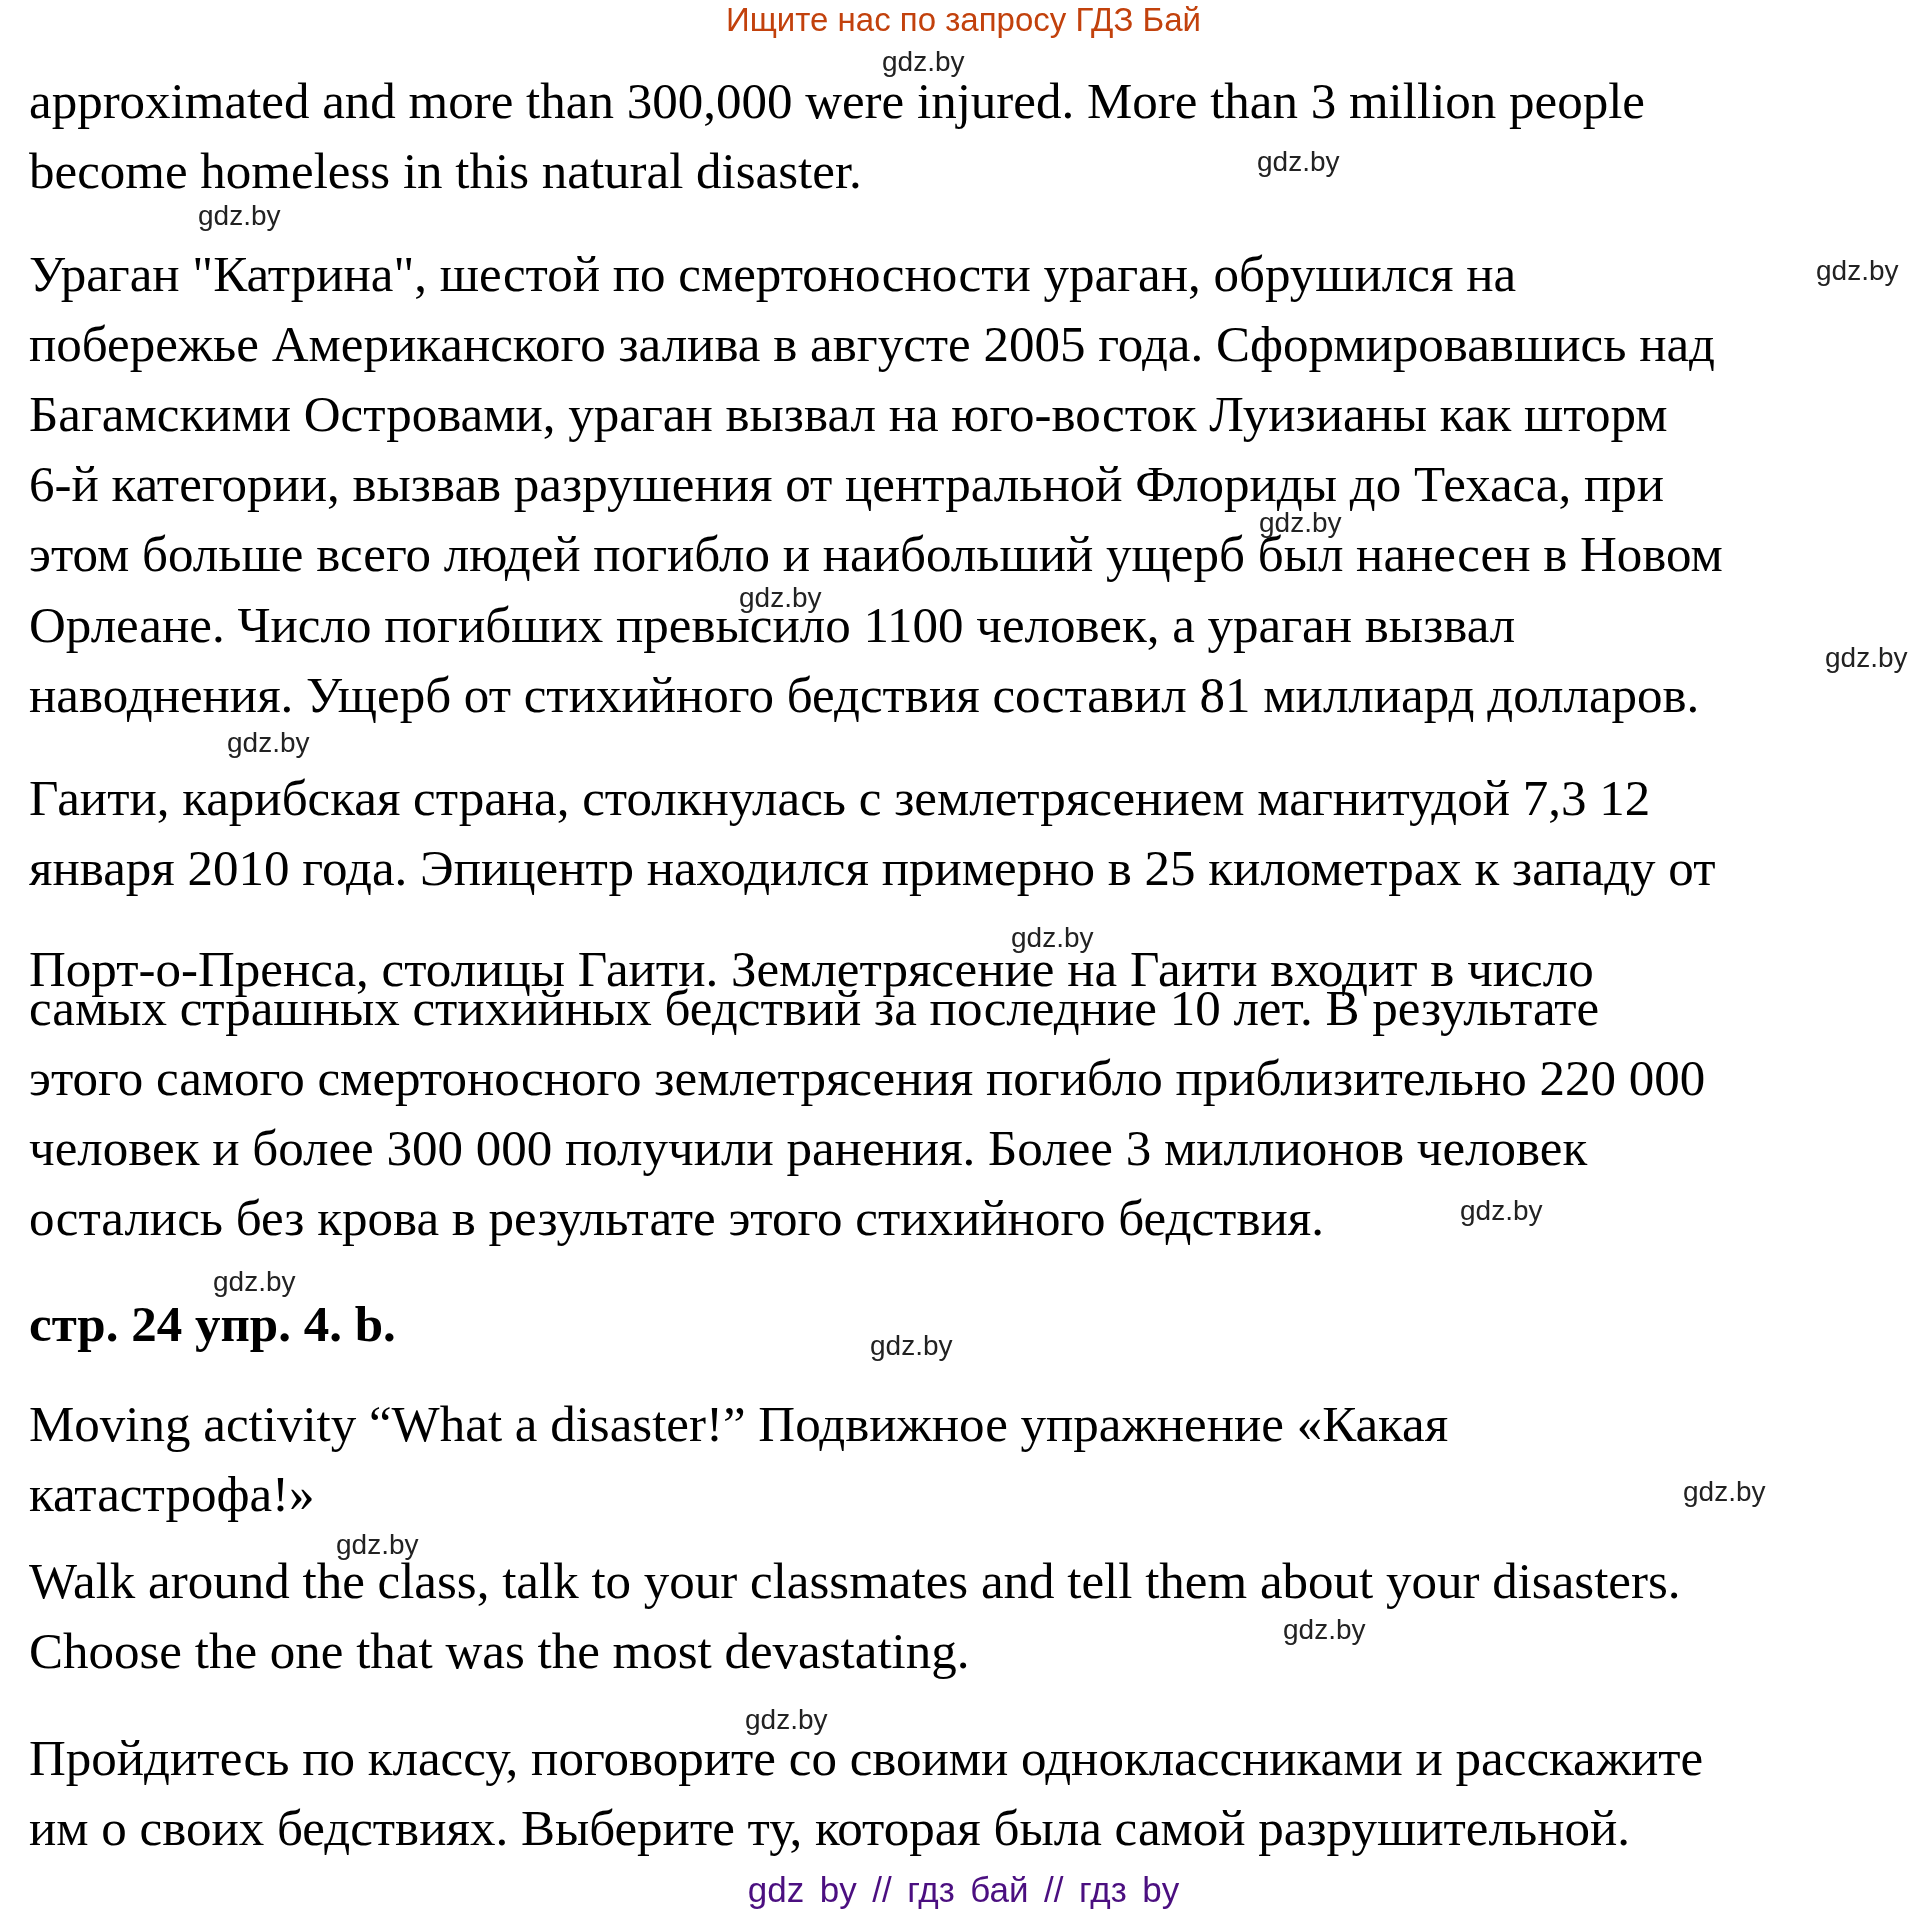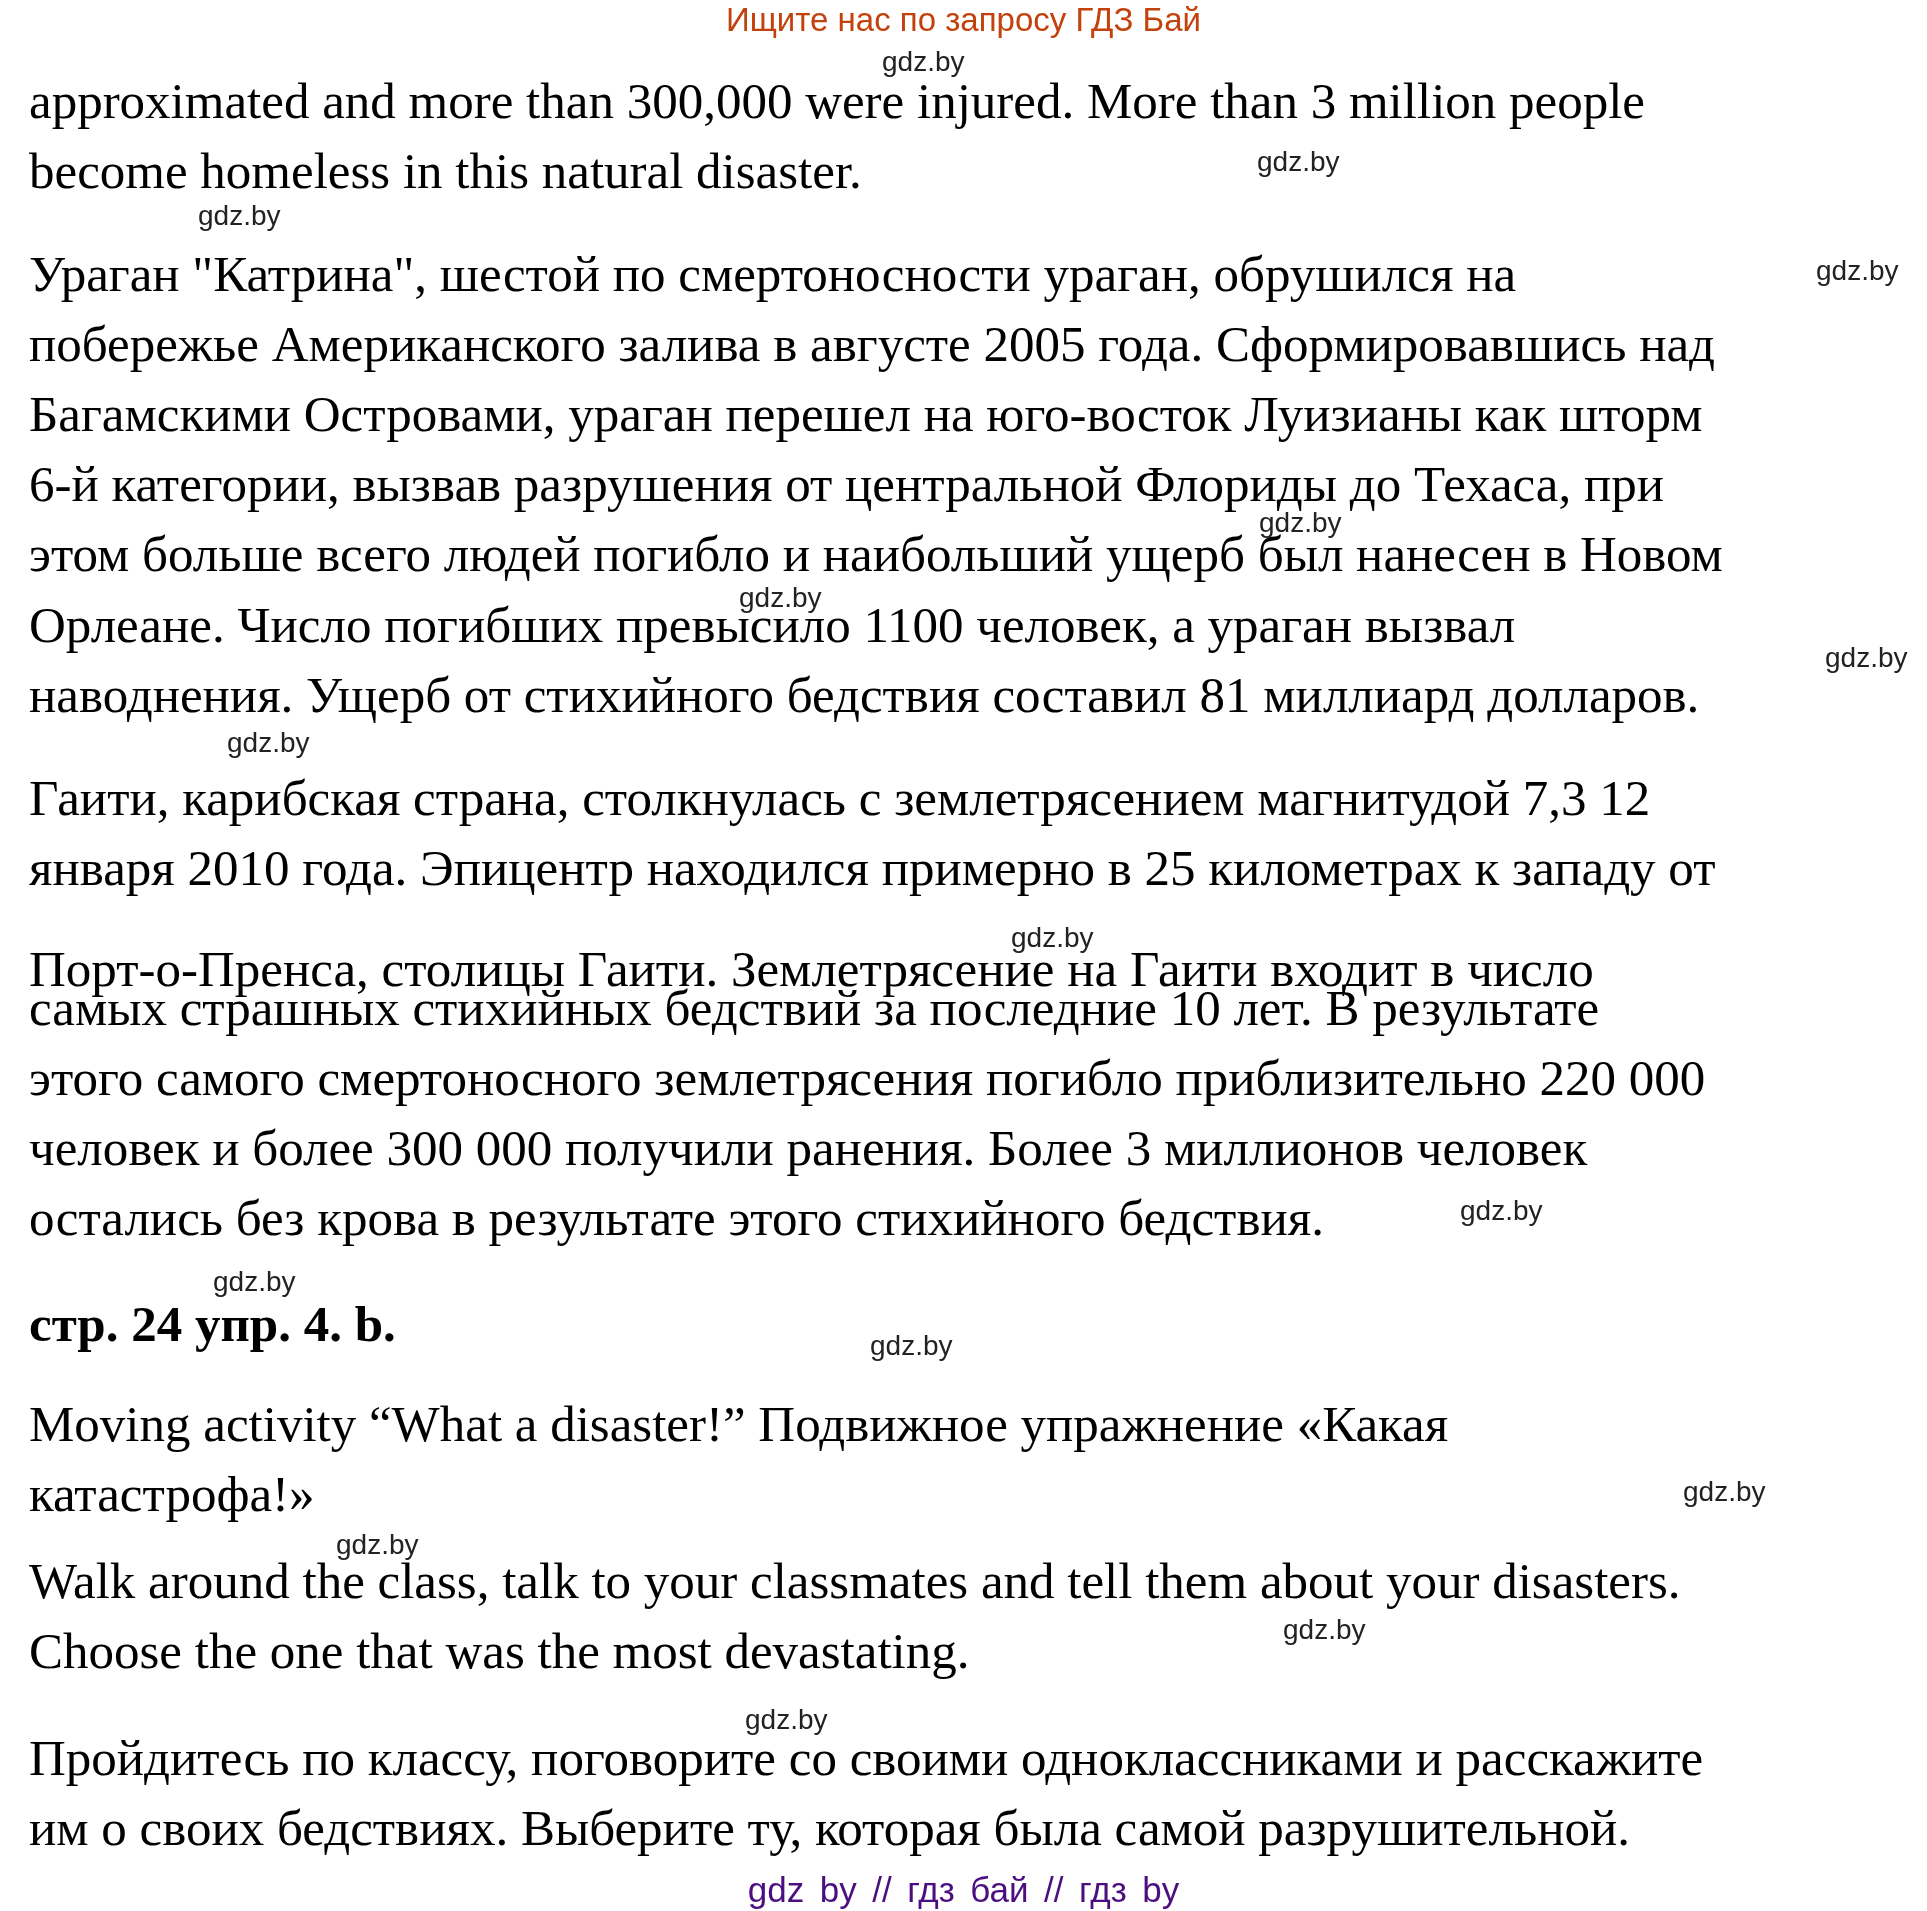--- a/index.html
+++ b/index.html
@@ -33,21 +33,21 @@
 </head>
 <body>
 
 <div class="header" style="top:1.9px;">Ищите нас по запросу ГДЗ Бай</div>
 
 <div class="line" style="top:72px;">approximated and more than 300,000 were injured. More than 3 million people</div>
 <div class="line" style="top:142px;">become homeless in this natural disaster.</div>
 
 <div class="line" style="top:245px;">Ураган "Катрина", шестой по смертоносности ураган, обрушился на</div>
 <div class="line" style="top:315px;">побережье Американского залива в августе 2005 года. Сформировавшись над</div>
-<div class="line" style="top:385px;">Багамскими Островами, ураган перешел на юго-восток Луизианы как шторм</div>
+<div class="line" style="top:385px;">Багамскими Островами, ураган вызвал на юго-восток Луизианы как шторм</div>
 <div class="line" style="top:455px;">6-й категории, вызвав разрушения от центральной Флориды до Техаса, при</div>
 <div class="line" style="top:525px;">этом больше всего людей погибло и наибольший ущерб был нанесен в Новом</div>
 <div class="line" style="top:596px;">Орлеане. Число погибших превысило 1100 человек, а ураган вызвал</div>
 <div class="line" style="top:666px;">наводнения. Ущерб от стихийного бедствия составил 81 миллиард долларов.</div>
 
 <div class="line" style="top:769px;">Гаити, карибская страна, столкнулась с землетрясением магнитудой 7,3 12</div>
 <div class="line" style="top:839px;">января 2010 года. Эпицентр находился примерно в 25 километрах к западу от</div>
 <div class="line" style="top:928px;margin-top:12px;">Порт-о-Пренса, столицы Гаити. Землетрясение на Гаити входит в число</div>
 <div class="line" style="top:979px;">самых страшных стихийных бедствий за последние 10 лет. В результате</div>
 <div class="line" style="top:1049px;">этого самого смертоносного землетрясения погибло приблизительно 220 000</div>

